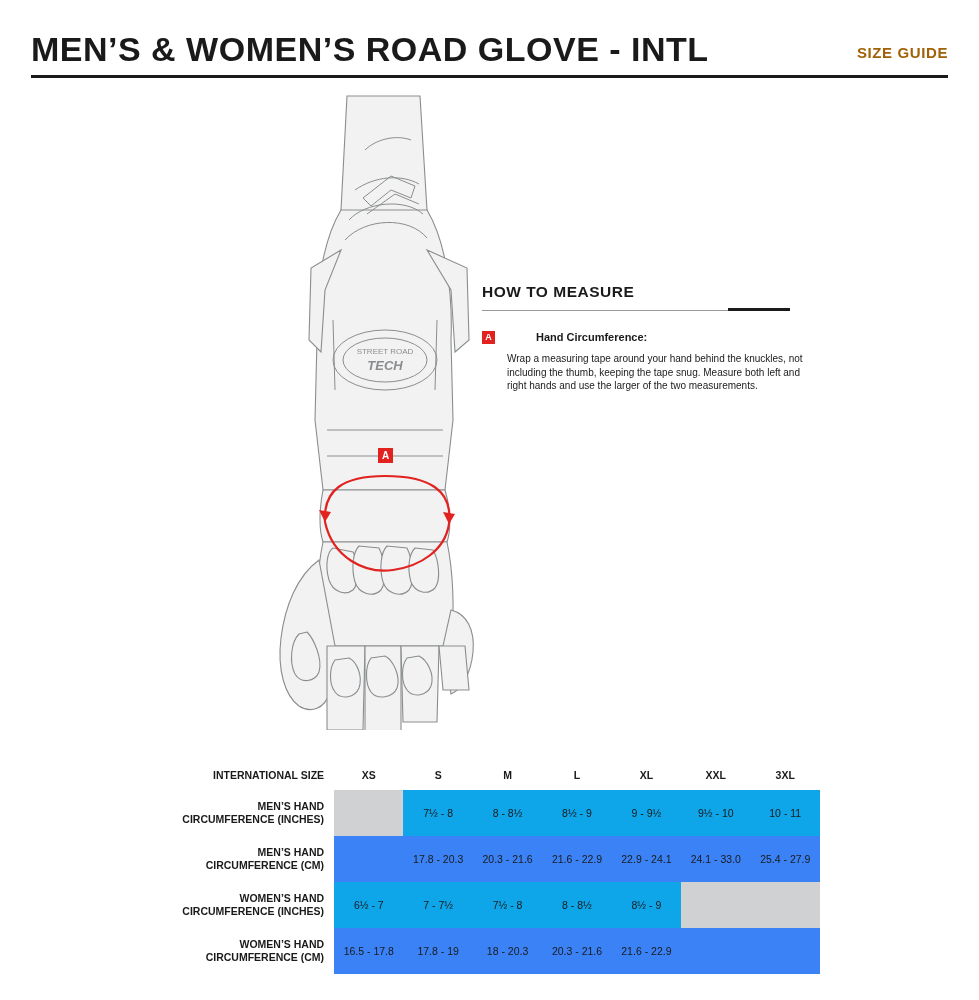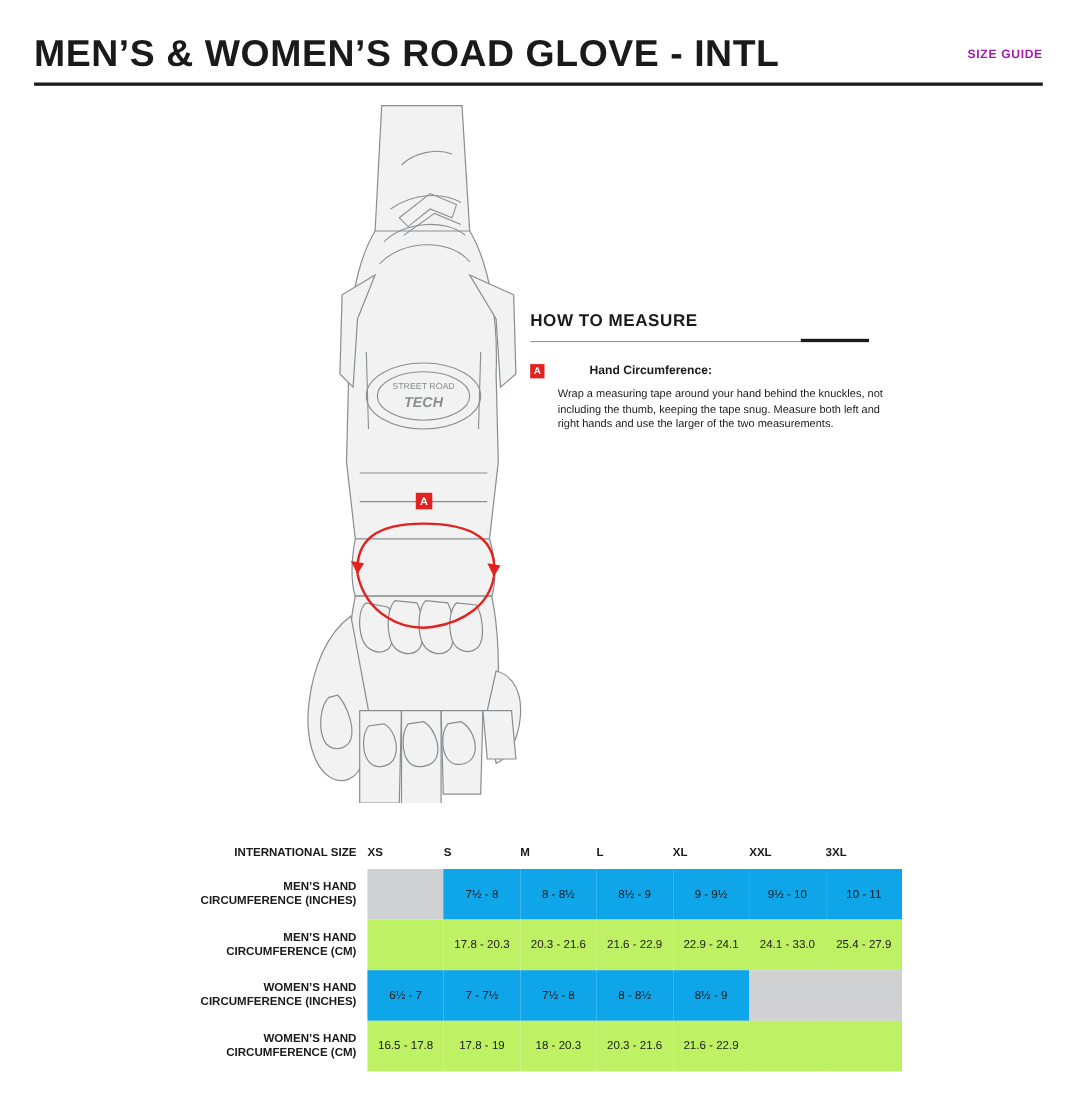--- a/index.html
+++ b/index.html
@@ -27,24 +27,24 @@
     left: 31px; top: 30px;
     font-size: 34px;
     font-weight: bold;
     letter-spacing: 0.5px;
     color: #1a1a1a;
     white-space: nowrap;
   }
   .size-guide {
     position: absolute;
     right: 31px; top: 44px;
-    font-size: 11px;
+    font-size: 15px;
     font-weight: bold;
     letter-spacing: 0.6px;
-    color: #a21caf;
+    color: #a16207;
   }
   .header-rule {
     position: absolute;
     left: 31px; right: 31px; top: 75px;
     height: 3px;
     background: #1a1a1a;
   }
 
   
   .illustration {
@@ -134,35 +134,35 @@
     padding-right: 10px !important;
     font-size: 10.5px;
     font-weight: bold;
     line-height: 13px;
     color: #1a1a1a;
     vertical-align: middle;
   }
   .col-head {
     font-size: 10.5px;
     font-weight: bold;
-    text-align: left;
+    text-align: center;
     color: #1a1a1a;
     height: 30px;
     vertical-align: middle;
   }
   td.val {
     font-size: 10.5px;
     text-align: center;
     color: #1a1a1a;
     height: 46px;
     vertical-align: middle;
   }
   tr.shaded td.val { background: #0ea5e9; }
   tr.shaded td.val.empty { background: #cfd1d2; }
-  tr.plain td.val { background: #bef264; }
+  tr.plain td.val { background: #3b82f6; }
 </style>
 </head>
 <body>
 
 <div class="page">
 
   <div class="header">
     <div class="title">MEN’S &amp; WOMEN’S ROAD GLOVE - INTL</div>
     <div class="size-guide">SIZE GUIDE</div>
     <div class="header-rule"></div>

